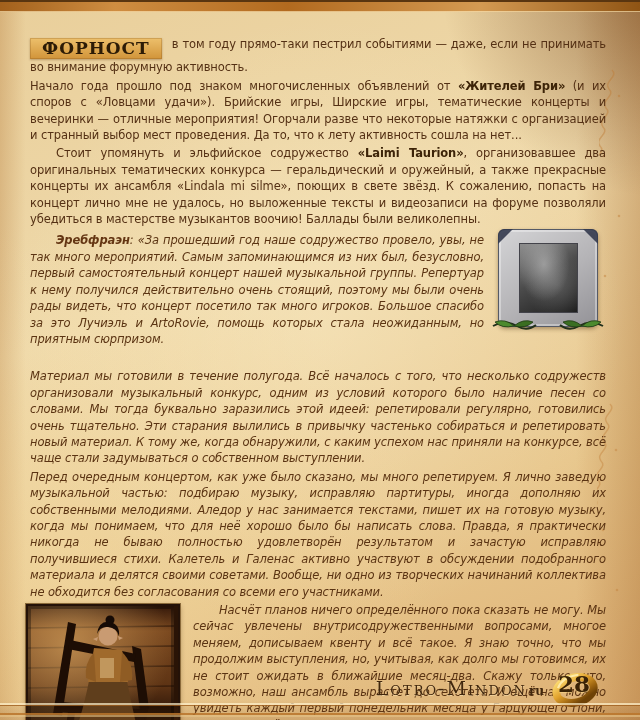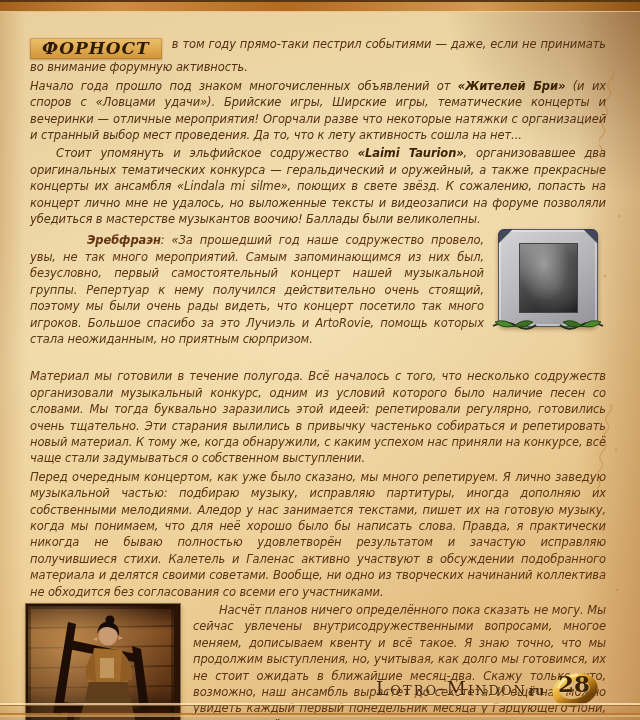--- a/index.html
+++ b/index.html
@@ -28,27 +28,27 @@
   .section-box{
     display:inline-block;vertical-align:-6px;margin:0 10px 0 0;padding:2px 12px 3px;
     background:linear-gradient(#edc06c,#d19439);
     box-shadow:0 1px 2px rgba(90,50,10,.35), inset 0 0 0 1px rgba(120,70,15,.25);
     font-family:"DejaVu Serif","Liberation Serif",serif;font-weight:bold;
     font-size:17px;letter-spacing:1px;color:#2c1b06;
   }
   
   .content{position:absolute;left:30px;top:36px;width:576px;}
   p.para{margin:0 0 2px;font-size:11.5px;line-height:16.4px;color:#543014;
-    text-align:justify;letter-spacing:-0.1px;font-style:italic;}
+    text-align:justify;letter-spacing:-0.1px;}
   p.indent .runs::before{content:"";display:inline-block;width:26px;}
   p.quote{font-style:italic;color:#5b3413;}
   p.gap-top{margin-top:5px;}
   p.gap-top2{margin-top:21px;}
   .b{font-weight:bold;color:#3d2408;}
-  p.quote .b{font-style:italic;color:#643512;margin-left:31px;}
+  p.quote .b{font-style:italic;color:#643512;}
   
   .frame-right{position:relative;float:right;width:98px;height:96px;margin:0 8px 10px 14px;
     background:linear-gradient(145deg,#d4d4d6,#b4b3b6 55%,#939297);
     border:1px solid #565a66;border-radius:7px;
     box-shadow:0 2px 4px rgba(70,40,10,.4), inset 0 0 0 2px rgba(255,255,255,.35);}
   .frame-right .pic{position:absolute;left:20px;top:13px;width:57px;height:68px;
     border:1px solid #43434a;
     background:
       radial-gradient(ellipse at 42% 30%, rgba(205,205,205,.55), rgba(205,205,205,0) 55%),
       radial-gradient(ellipse at 65% 60%, rgba(120,120,120,.5), rgba(120,120,120,0) 60%),

